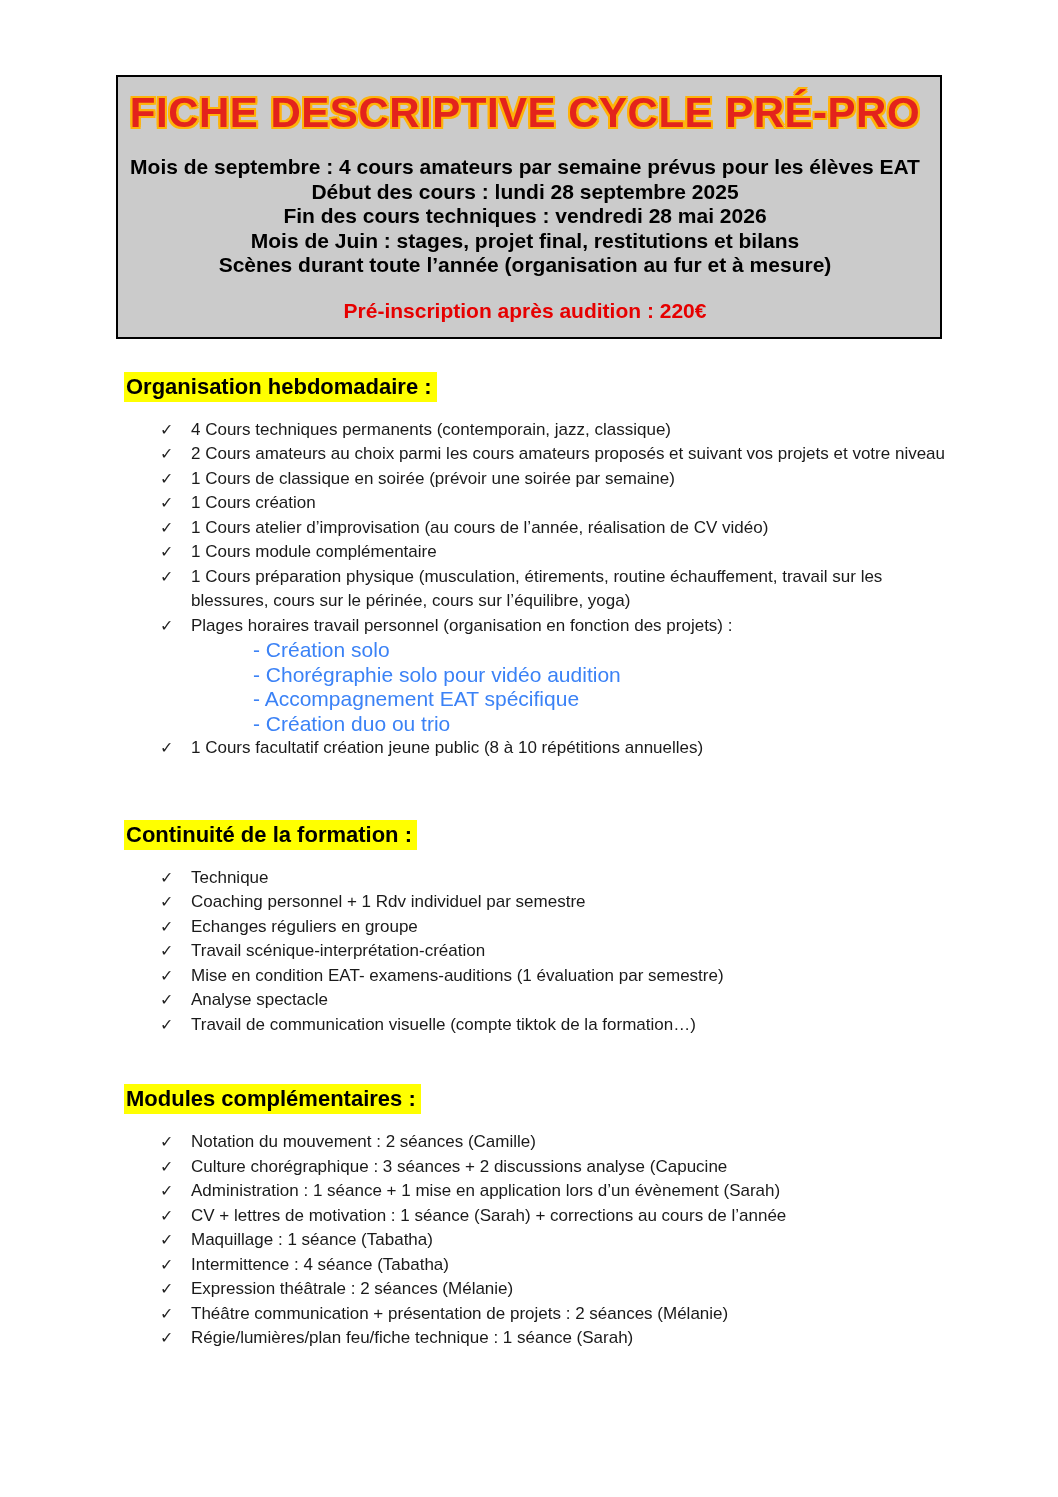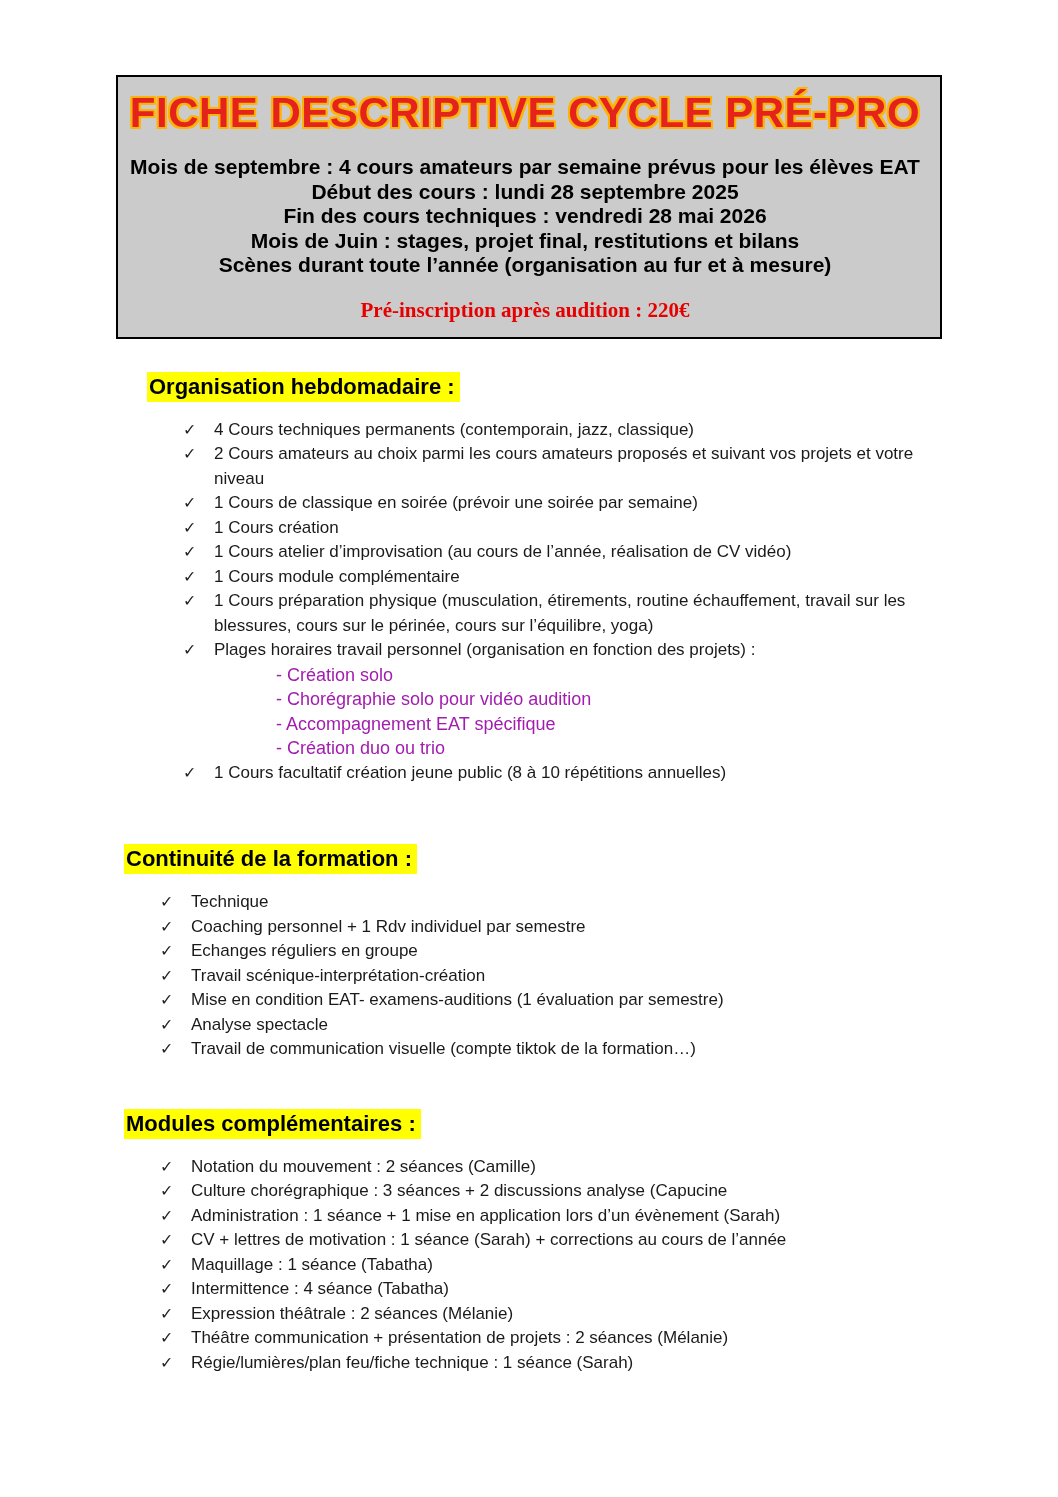--- a/index.html
+++ b/index.html
@@ -56,25 +56,24 @@
     font-weight: bold;
     color: var(--text-black, #111);
     white-space: nowrap;
   }
   .price-line {
     margin-top: 20px;
     font-size: 21px;
     line-height: 25px;
     font-weight: bold;
     color: var(--price-red, #e60000);
-    font-family: Liberation Serif, serif;
   }
   
   .doc-section { margin: 0; }
-  .doc-section.s0 { margin-top: 33px; margin-left: 23px; }
+  .doc-section.s0 { margin-top: 33px; }
   .doc-section.s1 { margin-top: 59px; }
   .doc-section.s2 { margin-top: 47px; }
   .section-heading {
     display: inline-block;
     margin-left: 124px;
     padding: 2px 5px 2px 2px;
     background: var(--highlight-yellow, #ffff00);
     font-size: 22px;
     line-height: 26px;
     font-weight: bold;
@@ -94,23 +93,23 @@
   }
   .check {
     flex: none;
     width: 31px;
     font-size: 16px;
     color: #222;
   }
   .item-text { flex: 1 1 auto; }
   .sub-item {
     padding-left: 93px;
-    font-size: 18px;
+    font-size: 21px;
     line-height: 24.5px;
-    color: #a21caf;
+    color: #3b82f6;
   }
 </style>
 </head>
 <body>
 
 <div class="page">
   <header class="header-box">
     <div class="doc-title">FICHE DESCRIPTIVE CYCLE PRÉ-PRO</div>
     <div class="info-lines">
         <div class="info-line">Mois de septembre : 4 cours amateurs par semaine prévus pour les élèves EAT</div>

